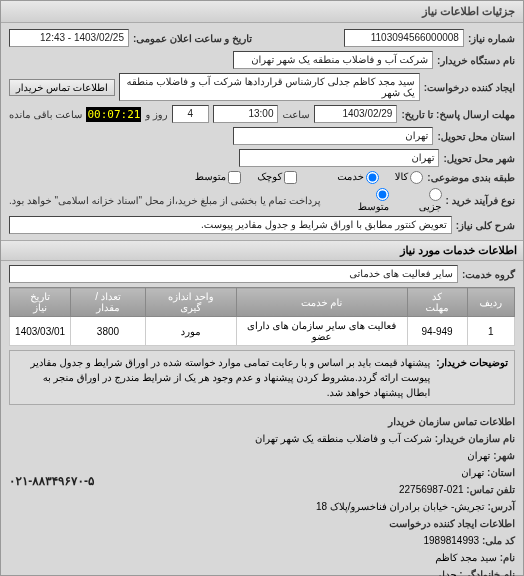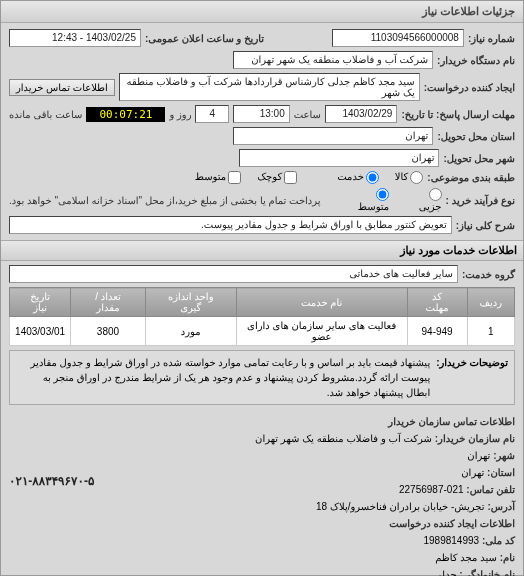--- a/index.html
+++ b/index.html
@@ -44,38 +44,38 @@
   background: #fff;
   border: 1px inset #999;
   padding: 2px 4px;
   font-size: 10px;
   color: #222;
   min-height: 18px;
   display: inline-block;
 }
 .field.wide { flex: 1; }
 .field.sm { width: 70px; }
-.field.md { width: 132px; }
+.field.md { width: 120px; }
 .field.lg { width: 200px; }
 .btn {
   background: linear-gradient(to bottom, #f0f0f0, #d8d8d8);
   border: 1px solid #888;
   padding: 2px 6px;
   font-size: 10px;
   cursor: pointer;
 }
 .timebox {
   display: inline-flex;
   align-items: center;
   gap: 2px;
 }
 .timebox span.t {
   background: #000;
   color: #ff0;
-  padding: 1px 13px;
+  padding: 1px 1px;
   font-family: monospace;
   font-size: 11px;
 }
 .radio-row label, .check-row label {
   margin-left: 12px;
   font-size: 10px;
 }
 .section-head {
   background: linear-gradient(to bottom, #e8e8e8, #d0d0d0);
   padding: 3px 6px;

